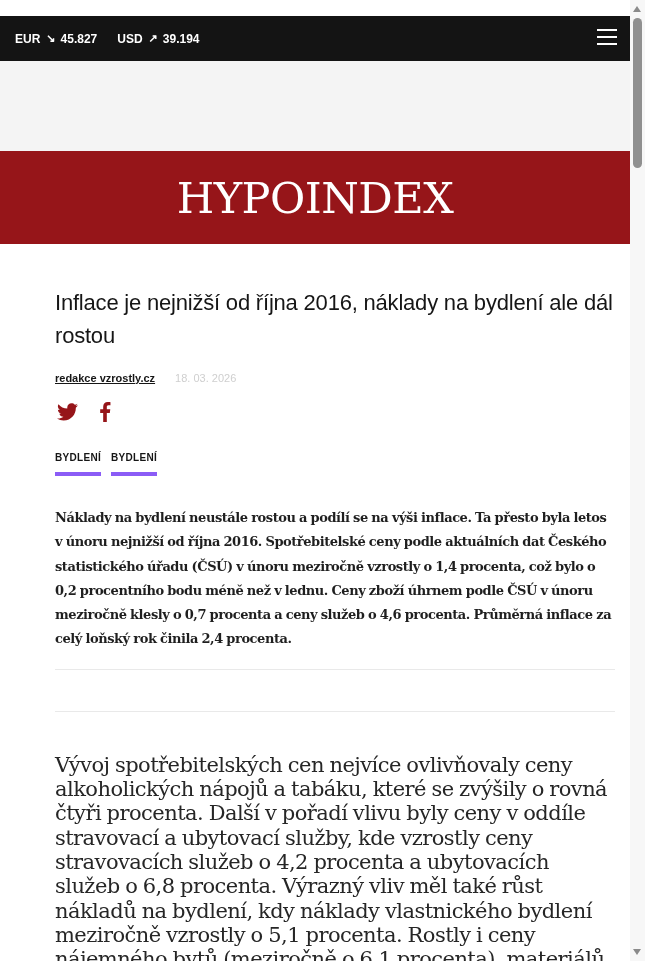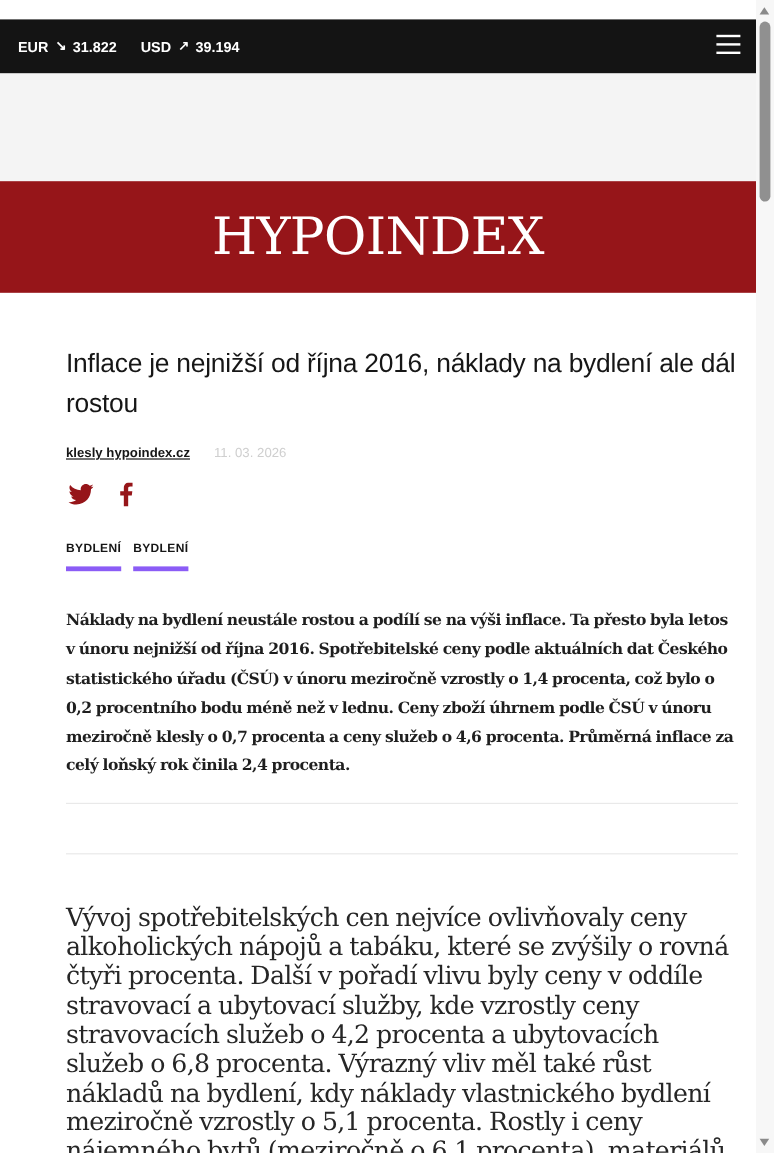--- a/index.html
+++ b/index.html
@@ -45,21 +45,21 @@
     .scroll-down { position: absolute; left: 3px; bottom: 6px; width: 0; height: 0; border-left: 4px solid transparent; border-right: 4px solid transparent; border-top: 6px solid #8a8a8a; }
   </style>
 </head>
 <body>
 
 <div class="page">
   <header class="topbar">
     <div class="rate">
       <span class="code">EUR</span>
       <span class="arrow">↘</span>
-      <span>31.822</span>
+      <span>45.827</span>
     </div>
     <div class="rate">
       <span class="code">USD</span>
       <span class="arrow">↗</span>
       <span>39.194</span>
     </div>
     <div class="menu-btn">
       <span></span>
         <span></span>
         <span></span>
@@ -69,22 +69,22 @@
   <div class="ad-space"></div>
 
   <div class="brand-bar">
     <div class="logo">HYPOINDEX</div>
   </div>
 
   <main class="article">
     <h1 class="title">Inflace je nejnižší od října 2016, náklady na bydlení ale dál rostou</h1>
 
     <div class="meta">
-      <a class="author">klesly hypoindex.cz</a>
-      <span class="date">11. 03. 2026</span>
+      <a class="author">redakce vzrostly.cz</a>
+      <span class="date">18. 03. 2026</span>
     </div>
 
     <div class="social">
       <div class="ico">
         <svg width="21" height="18" viewBox="0 0 24 20">
             <path fill="#961519" d="M24 2.4c-.9.4-1.8.7-2.8.8 1-.6 1.8-1.6 2.2-2.7-1 .6-2 1-3.1 1.2C19.4.7 18.1.1 16.6.1c-2.7 0-4.9 2.2-4.9 4.9 0 .4 0 .8.1 1.1C7.7 5.9 4.1 4 1.7 1 1.2 1.7 1 2.6 1 3.5c0 1.7.9 3.2 2.2 4.1-.8 0-1.6-.2-2.2-.6v.1c0 2.4 1.7 4.4 3.9 4.8-.4.1-.8.2-1.3.2-.3 0-.6 0-.9-.1.6 2 2.4 3.4 4.6 3.4-1.7 1.3-3.8 2.1-6.1 2.1-.4 0-.8 0-1.2-.1 2.2 1.4 4.8 2.2 7.5 2.2 9.1 0 14-7.5 14-14v-.6c1-.7 1.8-1.6 2.5-2.6z"></path>
           </svg>
       </div>
       <div class="ico">
         <svg width="12" height="20" viewBox="0 0 12 22">

